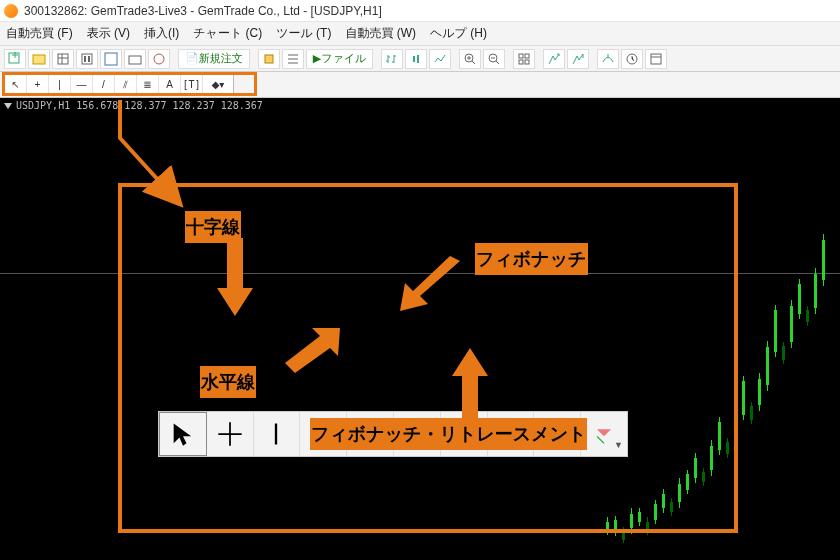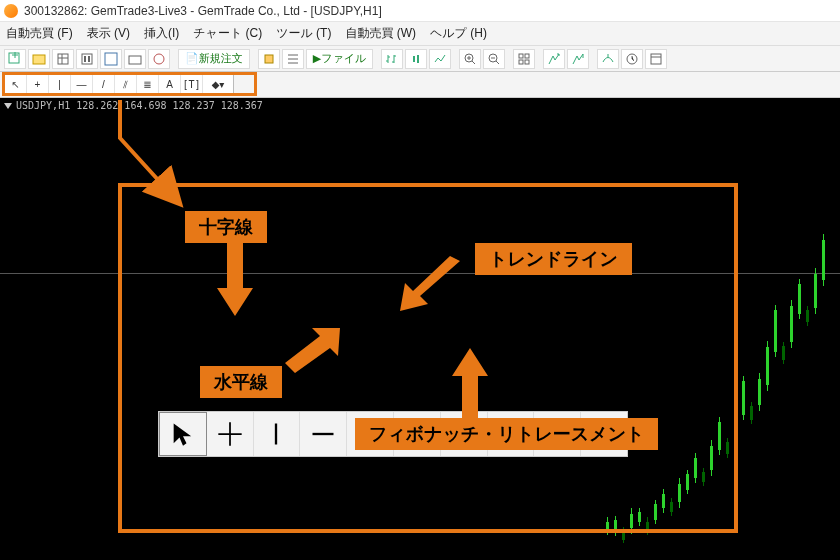--- a/index.html
+++ b/index.html
@@ -25,21 +25,21 @@
   .mid-line { position:absolute; left:0; right:0; top:175px; height:1px; background:#555; }
   .candles { position:absolute; right:4px; bottom:-40px; width:240px; height:380px; }
   .candle { position:absolute; width:3px; background:#2dd32d; }
   .candle .wick { position:absolute; left:1px; width:1px; background:#2dd32d; }
   .big-box { position:absolute; left:118px; top:85px; width:620px; height:350px; border:4px solid #e77817; }
   .enlarged-toolbar { position:absolute; left:158px; top:313px; width:470px; height:46px; background:#f3f3f3; border:1px solid #ccc; display:flex; align-items:center; }
   .enlarged-toolbar .slot { flex:1; height:100%; border-right:1px solid #ddd; display:flex; align-items:center; justify-content:center; position:relative; }
   .enlarged-toolbar .slot:last-child { border-right:none; }
   .enlarged-toolbar .slot svg { width:28px; height:28px; }
   .enlarged-toolbar .slot .dd { position:absolute; right:4px; bottom:6px; font-size:9px; color:#555; }
-  .label { position:absolute; background:#e77817; color:#000; font-weight:700; font-size:18px; padding:4px 14px; white-space:nowrap; }
+  .label { position:absolute; background:#e77817; color:#000; font-weight:700; font-size:18px; padding:4px 1px; white-space:nowrap; }
   .arrow { position:absolute; pointer-events:none; }
 </style>
 </head>
 <body>
 
 <div class="titlebar">
   <span class="icon"></span>
   <span>300132862: GemTrade3-Live3 - GemTrade Co., Ltd - [USDJPY,H1]</span>
 </div>
 
@@ -190,21 +190,21 @@
     <div class="tb-btn">⫽</div>
     <div class="tb-btn">≣</div>
     <div class="tb-btn">A</div>
     <div class="tb-btn" style="font-family:monospace;">[T]</div>
     <div class="tb-btn">◆▾</div>
   </div>
   <div class="highlight-box-small"></div>
 </div>
 
 <div class="chart-area">
-  <div class="symbol-tag"><span class="tri"></span><span>USDJPY,H1  128.262 164.698 128.237 128.367</span></div>
+  <div class="symbol-tag"><span class="tri"></span><span>USDJPY,H1  156.678 128.377 128.237 128.367</span></div>
   <div class="mid-line"></div>
 
   <div class="candles">
     <div class="candle" style="left:10px;bottom:70px;height:8px;">
         <div class="wick" style="top:-5px;height:18px;"></div>
       </div>
     <div class="candle" style="left:18px;bottom:68px;height:12px;">
         <div class="wick" style="top:-4px;height:20px;"></div>
       </div>
     <div class="candle" style="left:26px;bottom:60px;height:10px;background:#006400;">
@@ -346,22 +346,22 @@
       <svg viewBox="0 0 24 24">
           <path d="M6 8l6 6 6-6" fill="#e77"></path>
           <path d="M6 14l6 6" stroke="#2a2"></path>
         </svg>
       <span class="dd">▼</span>
     </div>
   </div>
 
   <div class="label" style="left:185px; top:113px;">十字線</div>
   <div class="label" style="left:200px; top:268px;text-align:center;">水平線</div>
-  <div class="label" style="left:475px; top:145px;">トレンドライン</div>
-  <div class="label" style="left:310px; top:320px;margin-left:45px;">フィボナッチ・リトレースメント</div>
+  <div class="label" style="left:475px; top:145px;">フィボナッチ</div>
+  <div class="label" style="left:310px; top:320px;">フィボナッチ・リトレースメント</div>
 
   <svg class="arrow" style="left:215px;top:140px;width:40px;height:80px;">
     <polygon points="12,0 28,0 28,50 38,50 20,78 2,50 12,50" fill="#e77817"></polygon>
   </svg>
   <svg class="arrow" style="left:280px;top:230px;width:60px;height:50px;">
     <polygon points="5,35 40,8 32,0 60,0 58,28 50,20 15,45" fill="#e77817"></polygon>
   </svg>
   <svg class="arrow" style="left:400px;top:158px;width:70px;height:60px;">
     <polygon points="60,5 20,40 28,48 0,55 5,27 13,35 50,0" fill="#e77817"></polygon>
   </svg>

